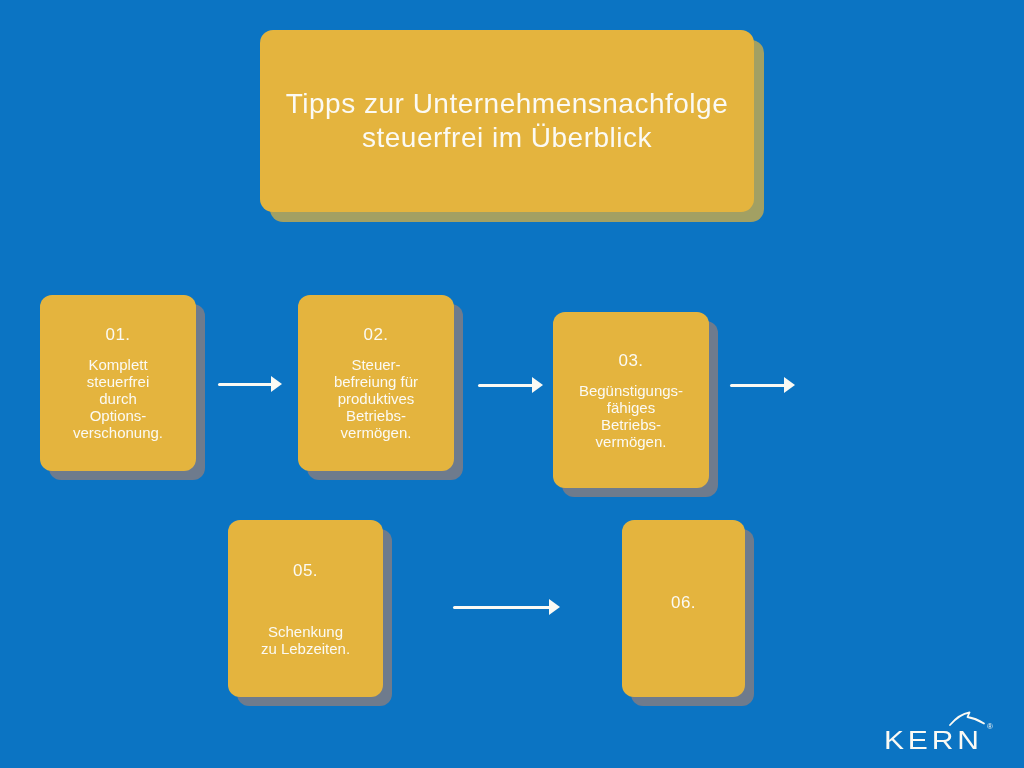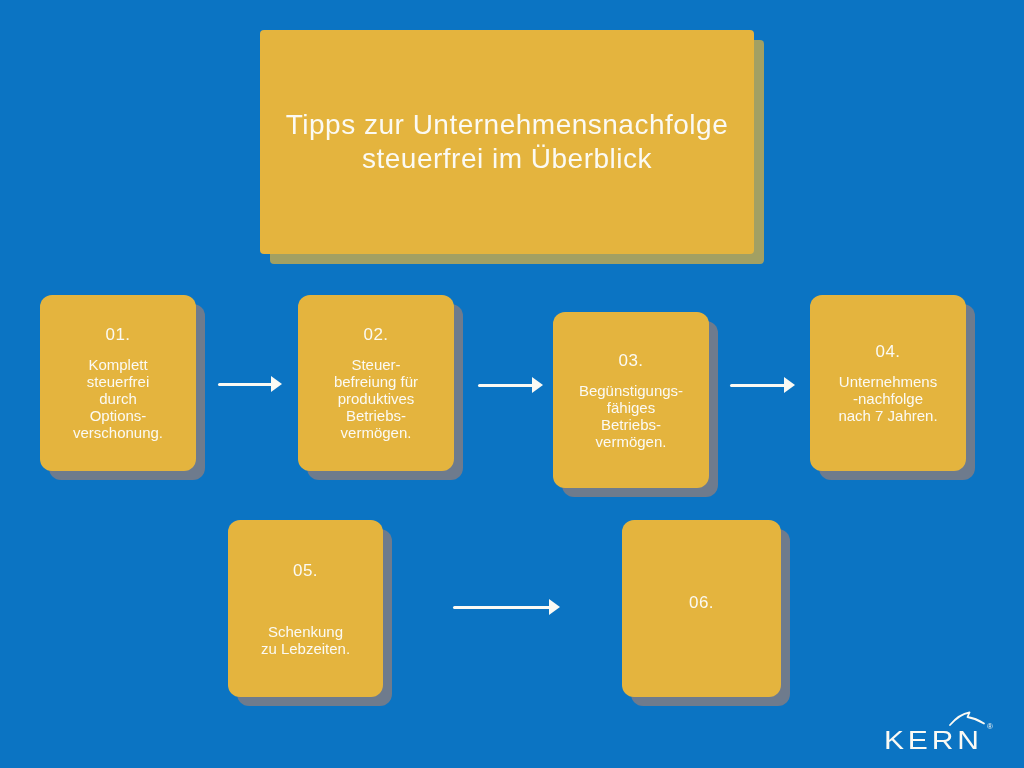--- a/index.html
+++ b/index.html
@@ -17,23 +17,23 @@
   }
   .canvas{
     position:relative;
     width:1024px;height:768px;
     background:var(--background);
     overflow:hidden;
   }
   
   .title-card{
     position:absolute;
-    left:260px;top:30px;width:494px;height:224px;
+    left:260px;top:30px;width:494px;height:182px;
     background:var(--card);
-    border-radius:4px;
+    border-radius:13px;
     box-shadow:10px 10px 0 0 var(--title-shadow);
     display:flex;align-items:center;justify-content:center;
     text-align:center;
   }
   .title-text{
     color:var(--text);
     font-size:28px;
     font-weight:300;
     line-height:34px;
     white-space:pre-line;
@@ -61,21 +61,21 @@
     color:var(--text);
     font-size:15px;
     line-height:17px;
     white-space:pre-line;
   }
   .pos-1{left:40px;top:295px;align-items:center;}
   .pos-2{left:298px;top:295px;}
   .pos-3{left:553px;top:312px;}
   .pos-4{left:810px;top:295px;}
   .pos-5{left:228px;top:520px;width:155px;height:177px;gap:31px;}
-  .pos-6{left:622px;top:520px;width:159px;height:177px;}
+  .pos-6{left:622px;top:520px;width:123px;height:177px;}
   
   .arrow{
     position:absolute;
     height:18px;
     display:flex;align-items:center;
   }
   .arrow .shaft{
     flex:1;height:3px;
     background:var(--text);
     border-radius:2px;
@@ -142,26 +142,20 @@
 fähiges
 Betriebs-
 vermögen.</div>
   </div>
 
   <div class="arrow arr-3">
     <div class="shaft"></div>
     <div class="head"></div>
   </div>
 
-  <div class="step-card pos-4">
-    <div class="step-number">04.</div>
-    <div class="step-text">Unternehmens
--nachfolge
-nach 7 Jahren.</div>
-  </div>
 
   <div class="step-card pos-5">
     <div class="step-number">05.</div>
     <div class="step-text">Schenkung
 zu Lebzeiten.</div>
   </div>
 
   <div class="arrow arr-4">
     <div class="shaft"></div>
     <div class="head"></div>

